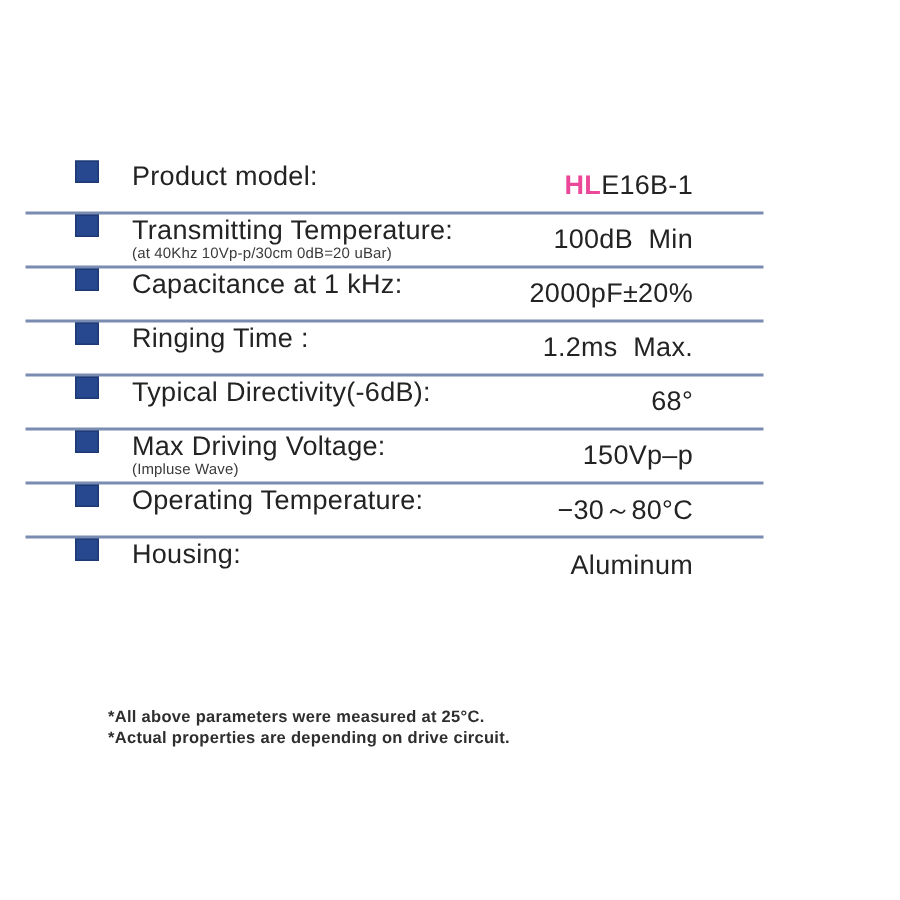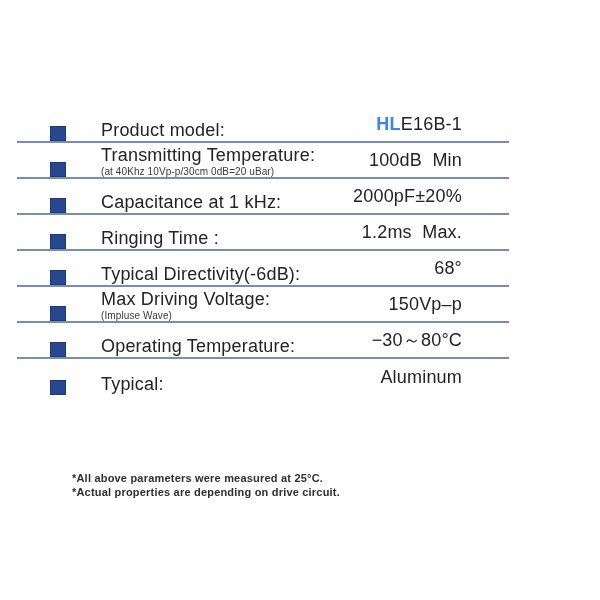--- a/index.html
+++ b/index.html
@@ -21,23 +21,22 @@
   .spec-table {
     position: absolute;
     left: 17px;
     top: 107px;
     width: 492px;
   }
   .spec-row {
     position: relative;
     height: 36px;
     display: flex;
-    align-items: flex-end;
+    align-items: flex-start;
     border-bottom: 2px solid var(--line-color);
-    gap: 13px;
   }
   .spec-row.no-line { border-bottom: none; }
   .bullet {
     flex: 0 0 auto;
     width: 16px;
     height: 15px;
     margin-left: 33px;
     background: var(--bullet-color);
     border: 1px solid #1d3a75;
   }
@@ -64,21 +63,21 @@
   .value-wrap {
     position: absolute;
     right: 47px;
     top: 50%;
     transform: translateY(-50%);
     font-size: 18px;
     letter-spacing: 0.2px;
     color: #232323;
     white-space: pre;
   }
-  .value-bold { font-weight: bold; color: #3b82f6; }
+  .value-bold { font-weight: bold; color: #ec4899; }
   .footnotes {
     position: absolute;
     left: 72px;
     top: 472px;
     font-size: 11px;
     font-weight: bold;
     letter-spacing: 0.2px;
     line-height: 13.5px;
     color: #2e2e2e;
   }
@@ -142,21 +141,21 @@
       <span class="bullet"></span>
       <span class="label-wrap">
         <span class="label">Operating Temperature:</span>
 
       </span>
       <span class="value-wrap"><span class="value-bold"></span><span>−30～80°C</span></span>
     </div>
       <div class="spec-row no-line">
       <span class="bullet"></span>
       <span class="label-wrap">
-        <span class="label">Typical:</span>
+        <span class="label">Housing:</span>
 
       </span>
       <span class="value-wrap"><span class="value-bold"></span><span>Aluminum</span></span>
     </div>
     </div>
 
   <div class="footnotes">
     <div class="footnote-line">*All above parameters were measured at 25°C.</div>
     <div class="footnote-line">*Actual properties are depending on drive circuit.</div>
   </div>

